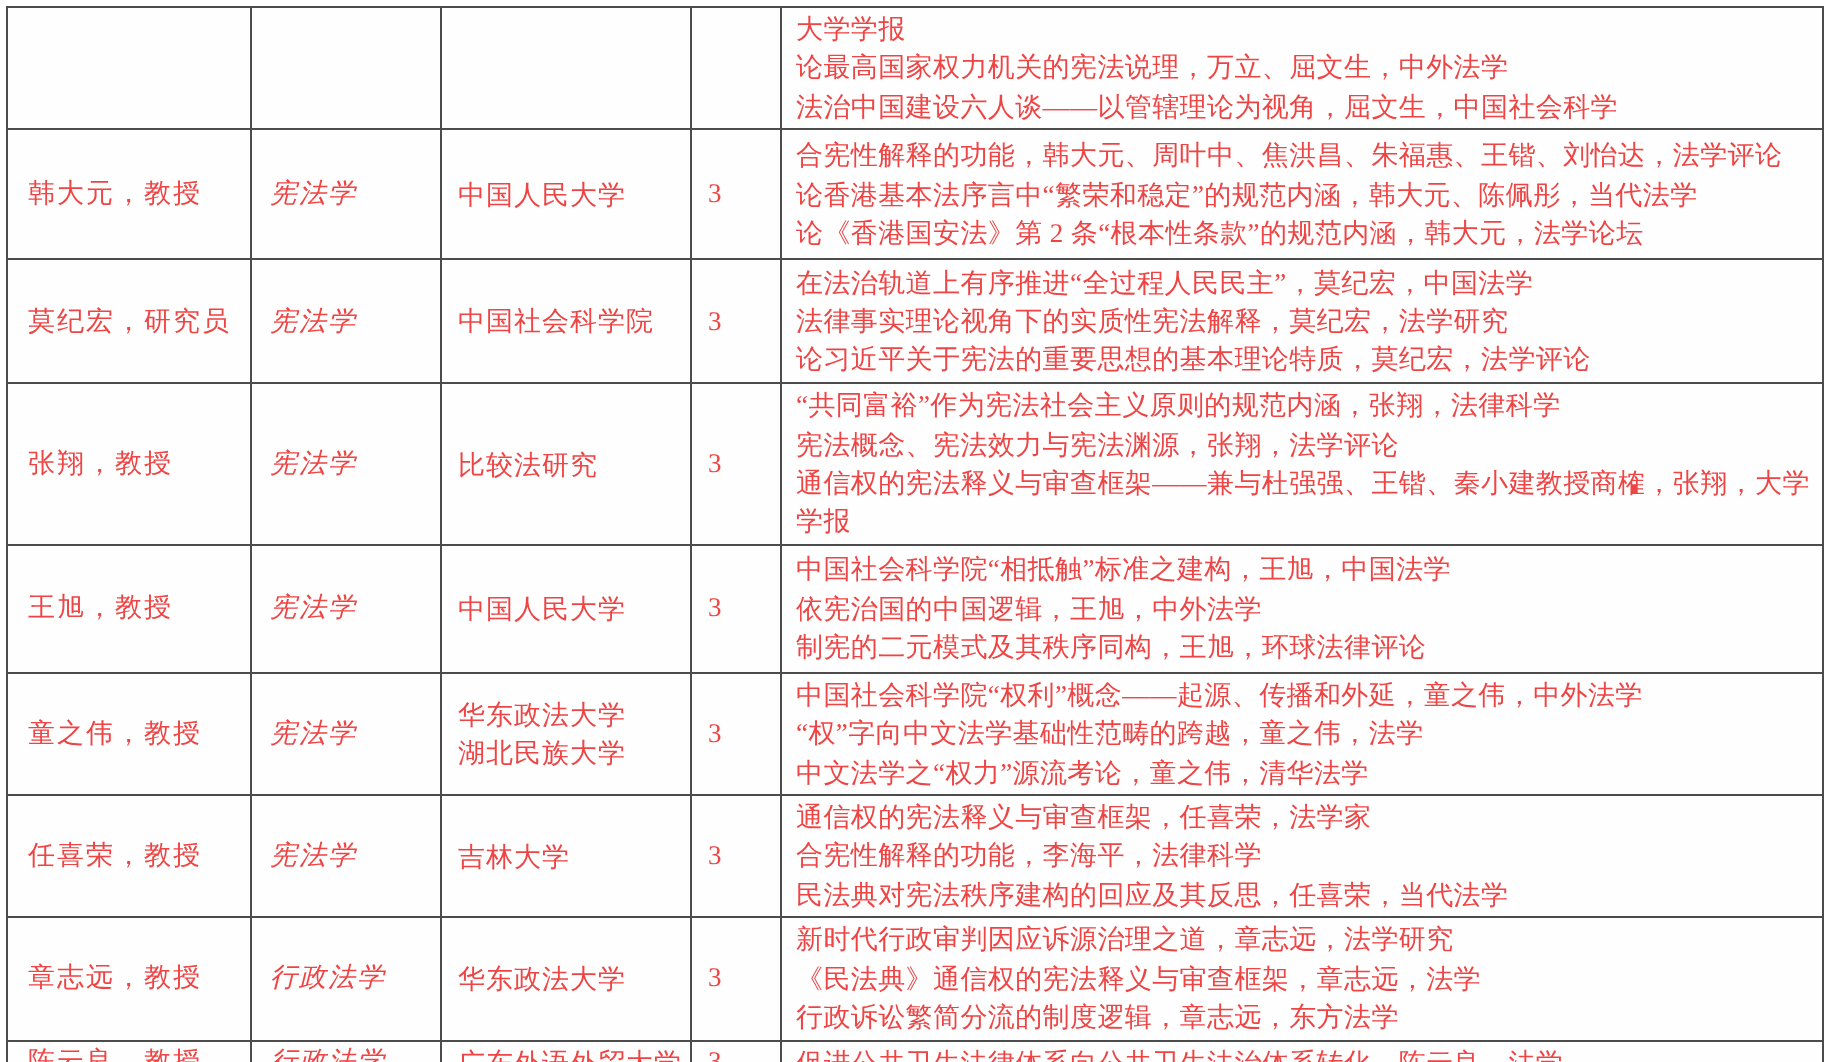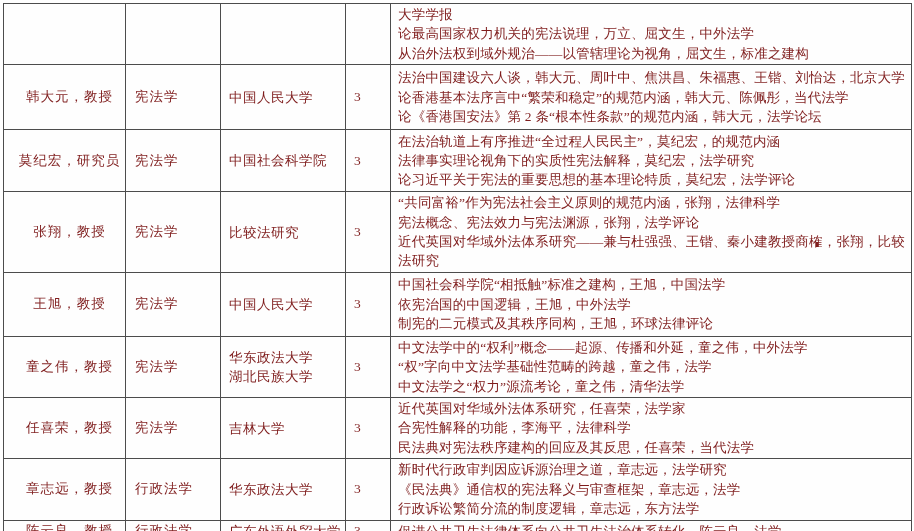--- a/index.html
+++ b/index.html
@@ -18,21 +18,21 @@
     width: 908px;
   }
   table.doc-table {
     border-collapse: collapse;
     table-layout: fixed;
     width: 908px;
     background: #fefefe;
   }
   td {
     border: 1px solid #4c4c4c;
-    color: #7f1d1d;
+    color: #ef4444;
     font-size: 13.5px;
     vertical-align: middle;
     overflow: hidden;
     padding: 0;
   }
   
   col.col-name { width: 122px; }
   col.col-field { width: 95px; }
   col.col-univ { width: 125px; }
   col.col-count { width: 45px; }
@@ -40,22 +40,22 @@
   
   tr.r0 { height: 59px; }
   tr.r1 { height: 65px; }
   tr.r2 { height: 62px; }
   tr.r3 { height: 69px; }
   tr.r4 { height: 64px; }
   tr.r5 { height: 58px; }
   tr.r6 { height: 61px; }
   tr.r7 { height: 57px; }
   tr.r8 { height: 21px; }
-  td.c-name { padding-left: 10px; letter-spacing: 1px; text-align: center; }
-  td.c-field { padding-left: 9px; letter-spacing: 1px; }
+  td.c-name { padding-left: 10px; letter-spacing: 1px; }
+  td.c-field { padding-left: 9px; letter-spacing: 1px; font-style: italic; }
   td.c-univ { padding-left: 8px; white-space: pre-line; line-height: 19px; letter-spacing: 0.5px; margin-left: 48px; }
   td.c-count { padding-left: 8px; }
   td.c-pubs { padding: 1px 6px 1px 7px; }
   td.c-pubs .pub-line {
     line-height: 19.4px;
     letter-spacing: 0.2px;
   }
 </style>
 </head>
 <body>
@@ -72,86 +72,86 @@
     <tbody id="table-body">
 
     <tr class="r0" style="">
         <td class="c-name"></td>
         <td class="c-field"></td>
         <td class="c-univ"></td>
         <td class="c-count"></td>
         <td class="c-pubs">
             <div class="pub-line">大学学报</div>
             <div class="pub-line">论最高国家权力机关的宪法说理，万立、屈文生，中外法学</div>
-            <div class="pub-line">从治外法权到域外规治——以管辖理论为视角，屈文生，标准之建构</div>
+            <div class="pub-line">法治中国建设六人谈——以管辖理论为视角，屈文生，中国社会科学</div>
           </td>
       </tr>
         <tr class="r1" style="">
         <td class="c-name">韩大元，教授</td>
         <td class="c-field">宪法学</td>
         <td class="c-univ">中国人民大学</td>
         <td class="c-count">3</td>
         <td class="c-pubs">
-            <div class="pub-line">法治中国建设六人谈，韩大元、周叶中、焦洪昌、朱福惠、王锴、刘怡达，北京大学</div>
+            <div class="pub-line">合宪性解释的功能，韩大元、周叶中、焦洪昌、朱福惠、王锴、刘怡达，法学评论</div>
             <div class="pub-line">论香港基本法序言中“繁荣和稳定”的规范内涵，韩大元、陈佩彤，当代法学</div>
             <div class="pub-line">论《香港国安法》第 2 条“根本性条款”的规范内涵，韩大元，法学论坛</div>
           </td>
       </tr>
         <tr class="r2" style="">
         <td class="c-name">莫纪宏，研究员</td>
         <td class="c-field">宪法学</td>
         <td class="c-univ">中国社会科学院</td>
         <td class="c-count">3</td>
         <td class="c-pubs">
-            <div class="pub-line">在法治轨道上有序推进“全过程人民民主”，莫纪宏，的规范内涵</div>
+            <div class="pub-line">在法治轨道上有序推进“全过程人民民主”，莫纪宏，中国法学</div>
             <div class="pub-line">法律事实理论视角下的实质性宪法解释，莫纪宏，法学研究</div>
             <div class="pub-line">论习近平关于宪法的重要思想的基本理论特质，莫纪宏，法学评论</div>
           </td>
       </tr>
         <tr class="r3" style="">
         <td class="c-name">张翔，教授</td>
         <td class="c-field">宪法学</td>
         <td class="c-univ">比较法研究</td>
         <td class="c-count">3</td>
         <td class="c-pubs">
             <div class="pub-line">“共同富裕”作为宪法社会主义原则的规范内涵，张翔，法律科学</div>
             <div class="pub-line">宪法概念、宪法效力与宪法渊源，张翔，法学评论</div>
-            <div class="pub-line">近代英国对华域外法体系研究——兼与杜强强、王锴、秦小建教授商榷，张翔，比较法研究</div>
+            <div class="pub-line">通信权的宪法释义与审查框架——兼与杜强强、王锴、秦小建教授商榷，张翔，大学学报</div>
           </td>
       </tr>
         <tr class="r4" style="">
         <td class="c-name">王旭，教授</td>
         <td class="c-field">宪法学</td>
         <td class="c-univ">中国人民大学</td>
         <td class="c-count">3</td>
         <td class="c-pubs">
             <div class="pub-line">中国社会科学院“相抵触”标准之建构，王旭，中国法学</div>
             <div class="pub-line">依宪治国的中国逻辑，王旭，中外法学</div>
             <div class="pub-line">制宪的二元模式及其秩序同构，王旭，环球法律评论</div>
           </td>
       </tr>
         <tr class="r5" style="">
         <td class="c-name">童之伟，教授</td>
         <td class="c-field">宪法学</td>
         <td class="c-univ">华东政法大学
 湖北民族大学</td>
         <td class="c-count">3</td>
         <td class="c-pubs">
-            <div class="pub-line">中文法学中的“权利”概念——起源、传播和外延，童之伟，中外法学</div>
+            <div class="pub-line">中国社会科学院“权利”概念——起源、传播和外延，童之伟，中外法学</div>
             <div class="pub-line">“权”字向中文法学基础性范畴的跨越，童之伟，法学</div>
             <div class="pub-line">中文法学之“权力”源流考论，童之伟，清华法学</div>
           </td>
       </tr>
         <tr class="r6" style="">
         <td class="c-name">任喜荣，教授</td>
         <td class="c-field">宪法学</td>
         <td class="c-univ">吉林大学</td>
         <td class="c-count">3</td>
         <td class="c-pubs">
-            <div class="pub-line">近代英国对华域外法体系研究，任喜荣，法学家</div>
+            <div class="pub-line">通信权的宪法释义与审查框架，任喜荣，法学家</div>
             <div class="pub-line">合宪性解释的功能，李海平，法律科学</div>
             <div class="pub-line">民法典对宪法秩序建构的回应及其反思，任喜荣，当代法学</div>
           </td>
       </tr>
         <tr class="r7" style="">
         <td class="c-name">章志远，教授</td>
         <td class="c-field">行政法学</td>
         <td class="c-univ">华东政法大学</td>
         <td class="c-count">3</td>
         <td class="c-pubs">

